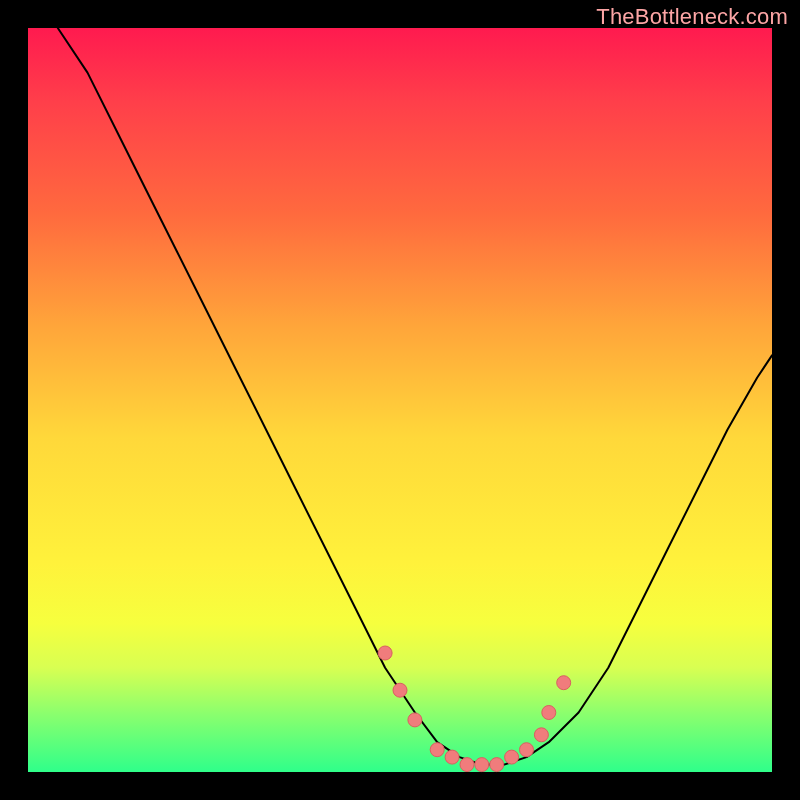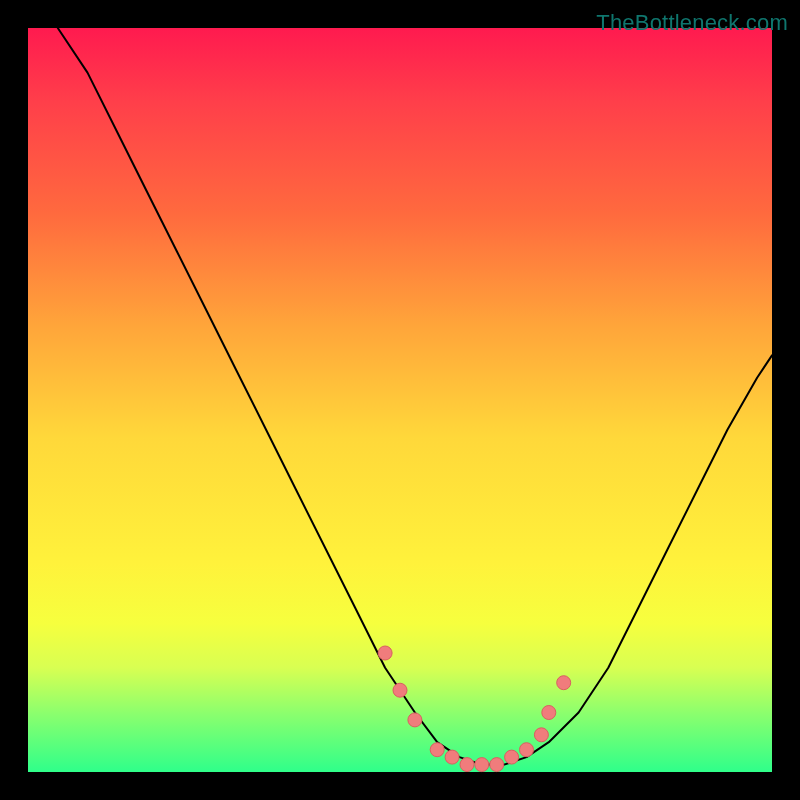--- a/index.html
+++ b/index.html
@@ -16,26 +16,25 @@
     left: 0;
     top: 0;
     width: 800px;
     height: 800px;
     background: #000;
   }
   .watermark {
     position: absolute;
     top: 4px;
     right: 12px;
-    color: #0f766e;
+    color: #fca5a5;
     font-size: 22px;
     font-weight: 400;
     letter-spacing: 0.2px;
     z-index: 5;
-    margin-top: 6px;
   }
   .plot-area {
     position: absolute;
     left: 28px;
     top: 28px;
     width: 744px;
     height: 744px;
     
     background: linear-gradient(
       to bottom,

